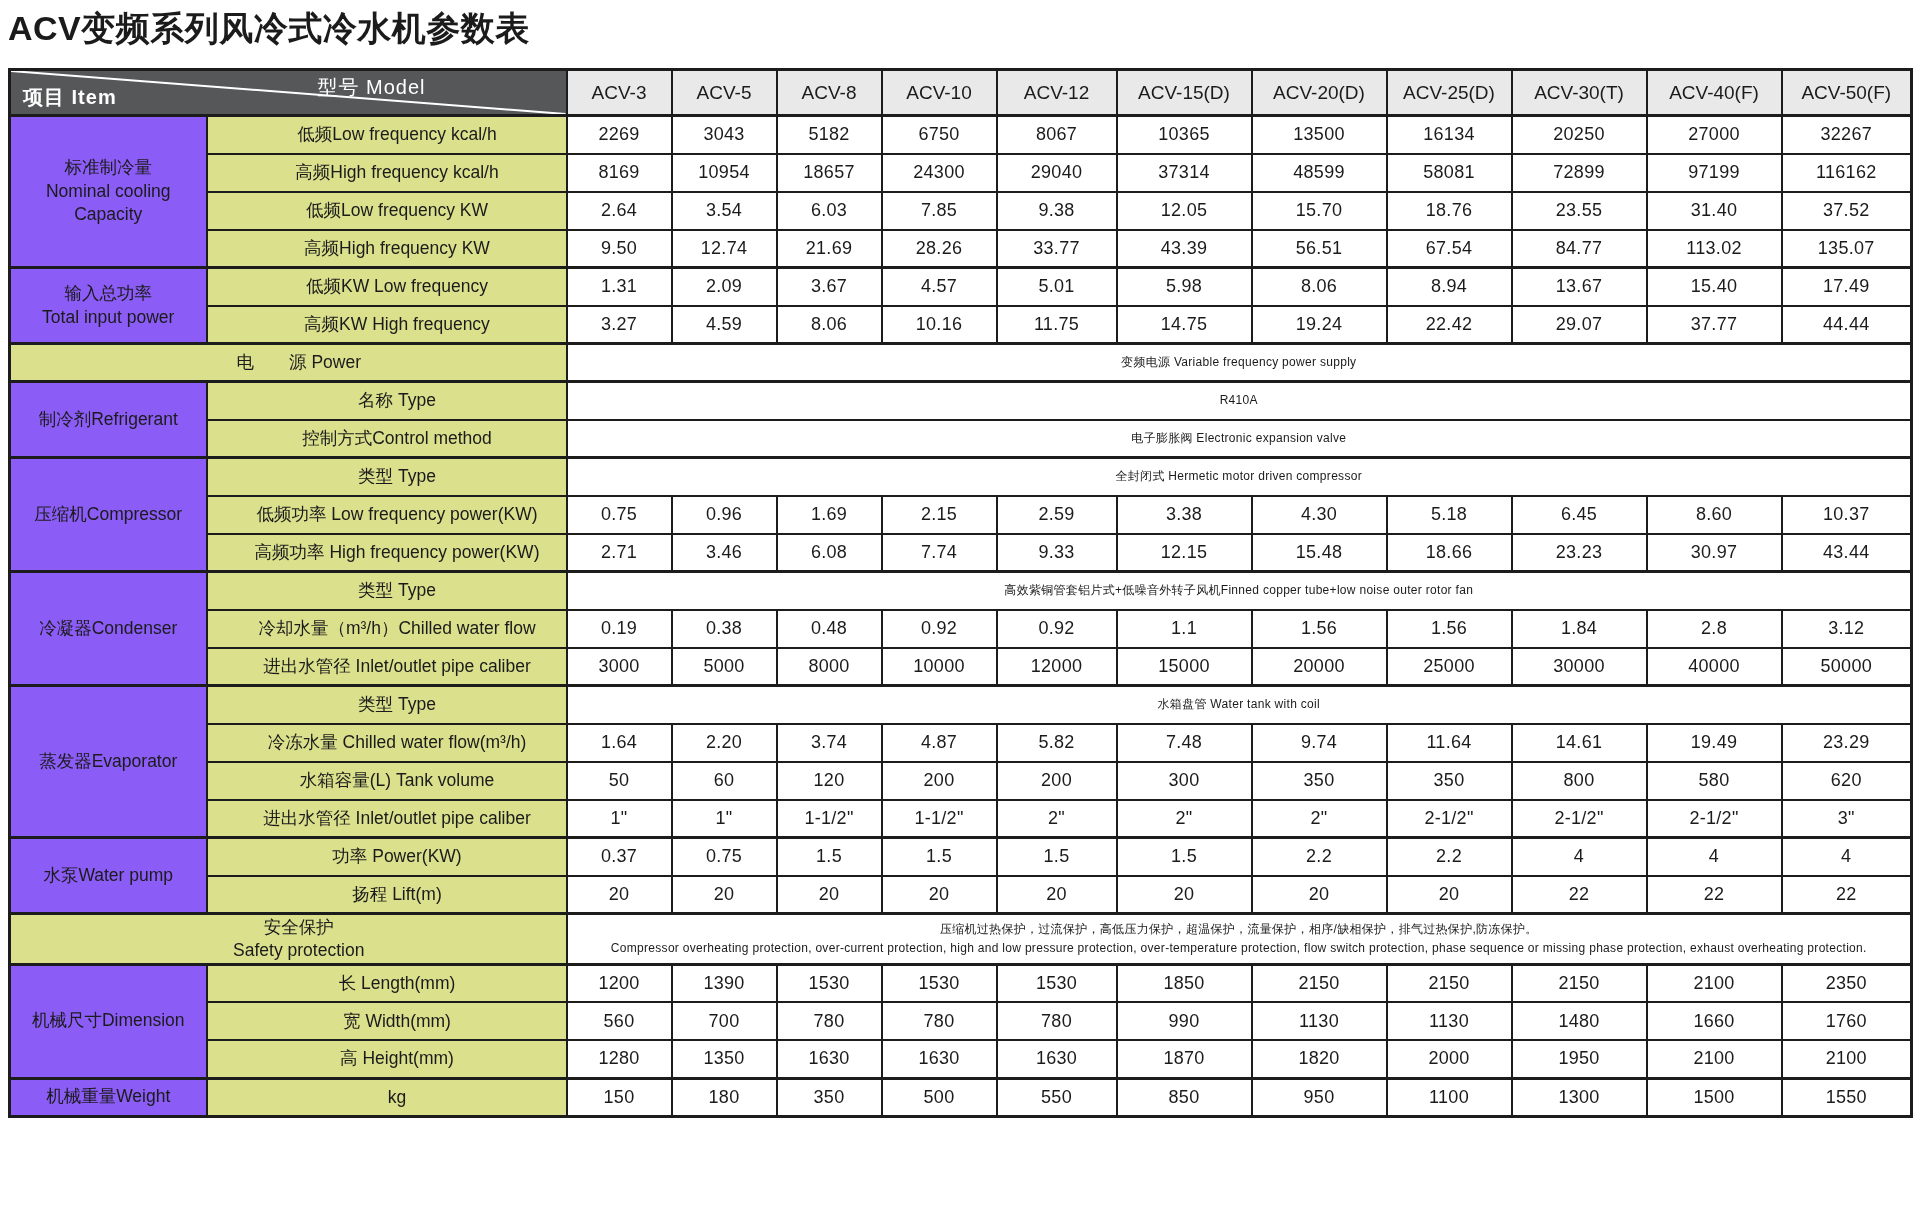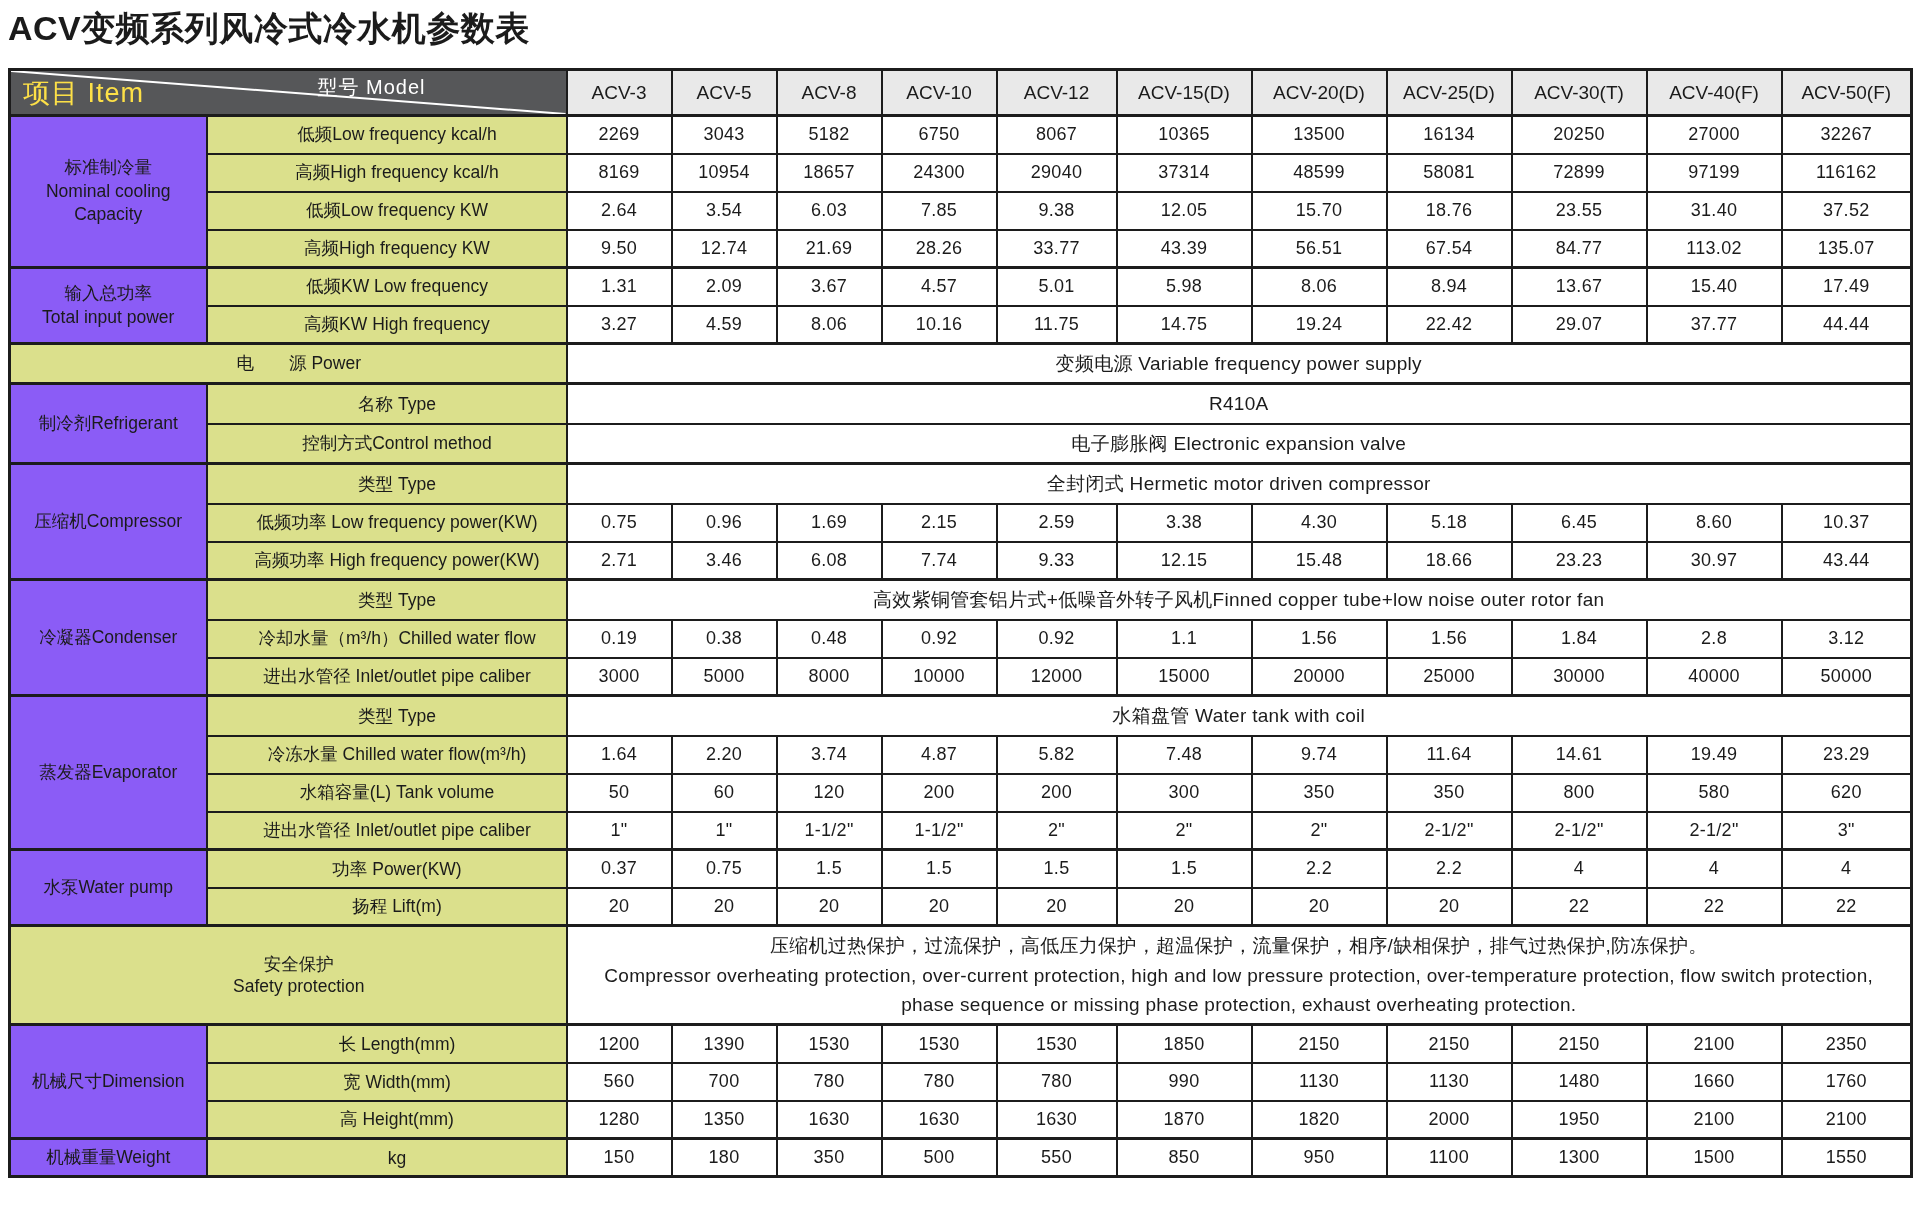--- a/index.html
+++ b/index.html
@@ -40,21 +40,21 @@
     position:relative;
     padding:0;
   }
   th.corner svg{position:absolute;left:0;top:0;width:100%;height:100%;display:block;}
   th.corner .model{
     position:absolute;top:3px;right:140px;
     color:#ffffff;font-size:20px;font-weight:normal;letter-spacing:1px;margin-left:37px;
   }
   th.corner .item{
     position:absolute;bottom:3px;left:12px;
-    color:#fde047;font-size:27px;font-weight:normal;letter-spacing:1px;
+    color:#ffffff;font-size:20px;font-weight:bold;letter-spacing:1px;
   }
 
   th.model-th{
     background:#e9e9e9;
     font-size:19px;font-weight:normal;margin-left:36px;
   }
 
   th.group-cell{
     background:#8b5cf6;
     font-size:17.5px;font-weight:normal;
@@ -65,21 +65,21 @@
     font-size:17.5px;line-height:1.3;
     white-space:pre-line;
     padding-left:24px;
   }
   td.val{
     background:#ffffff;
     font-size:18px;
     letter-spacing:0.3px;
   }
   td.span-val{
-    font-size:19px;
+    font-size:12px;
     white-space:pre-line;
     line-height:1.55;
     padding:4px 18px;
     margin-left:27px;
   }
 </style>
 </head>
 <body>
 
 <div class="title-row">

